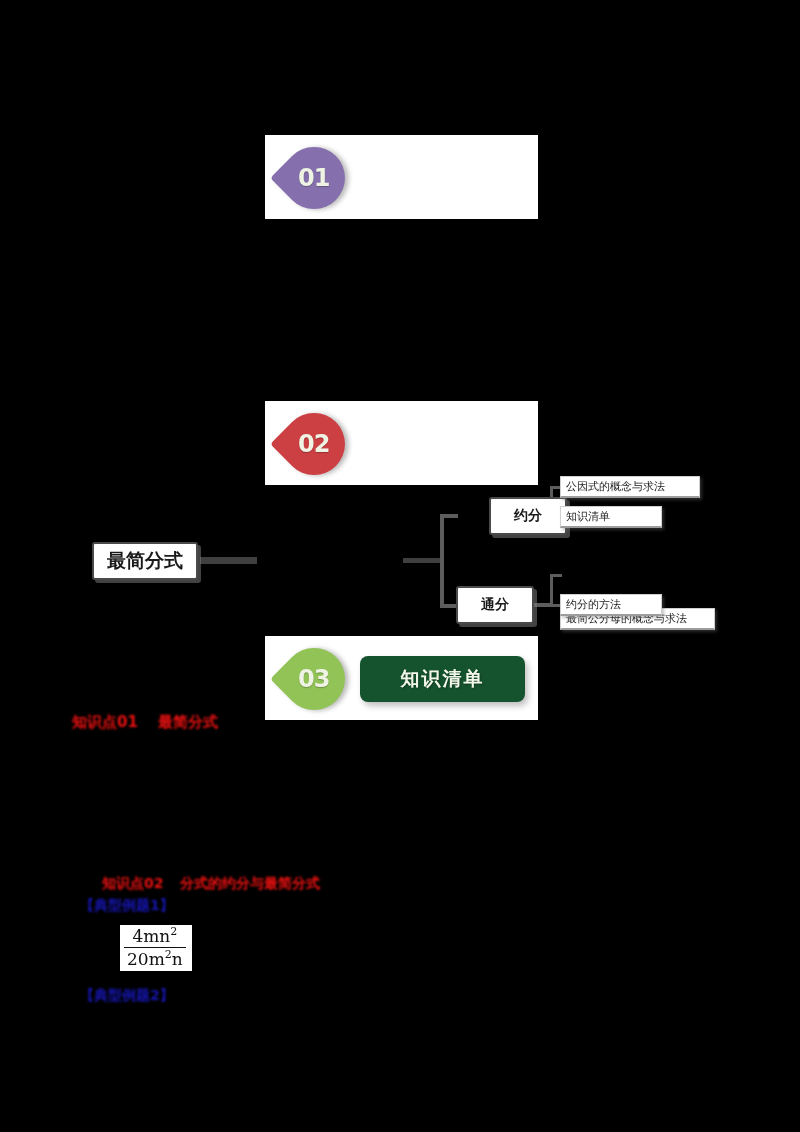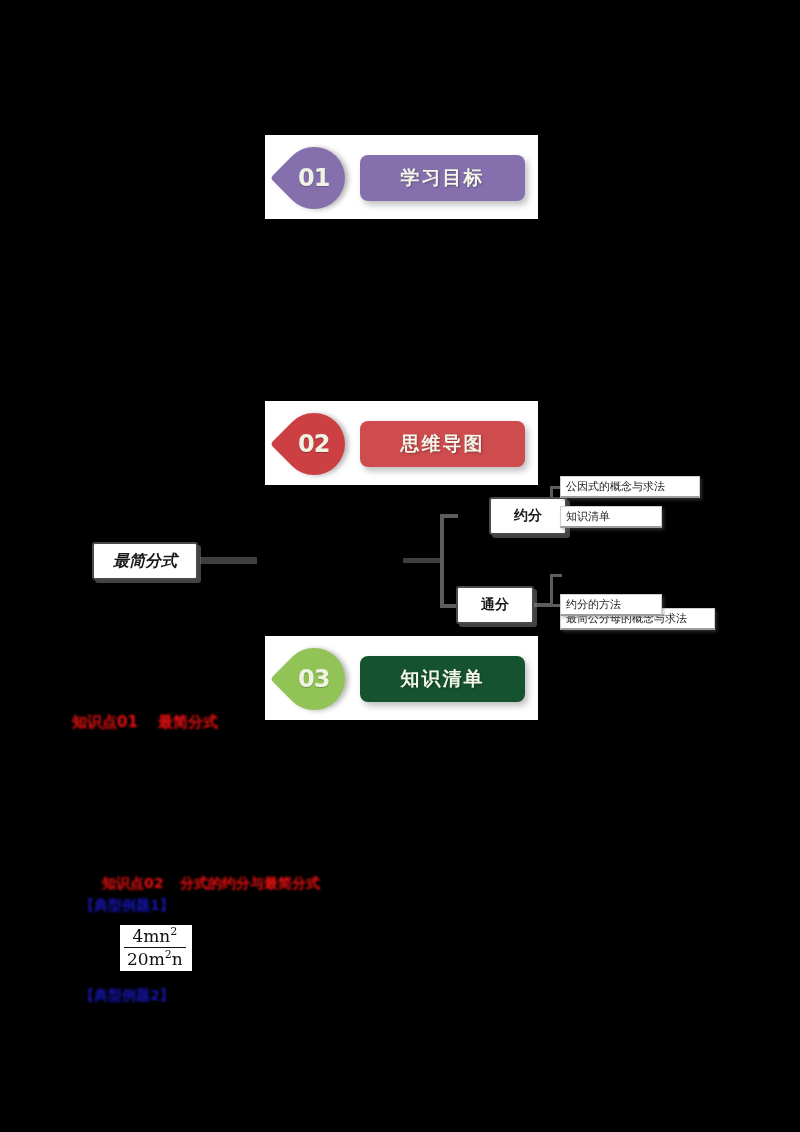--- a/index.html
+++ b/index.html
@@ -105,22 +105,21 @@
     justify-content: center;
     box-sizing: border-box;
     box-shadow: 3px 3px 0 rgba(120,120,120,0.55);
     font-family: "DejaVu Sans", sans-serif;
     font-weight: bold;
     color: #1a1a1a;
   }
   #mm-root {
     left: 32px; top: 72px;
     width: 106px; height: 38px;
-    font-size: 16px;
-    font-style: italic;
+    font-size: 19px;
   }
   #mm-center {
     left: 195px; top: 62px;
     width: 148px; height: 58px;
     background: #0aa848;
     border: none;
     border-radius: 29px;
     color: #ffffff;
     font-size: 17px;
     letter-spacing: 1px;
@@ -195,31 +194,25 @@
 </style>
 </head>
 <body>
 
 <div class="page">
 
   <div class="banner" id="banner-01">
     <div class="drop">
       <span>01</span>
     </div>
-    <div class="pill">
-      <span>学习目标</span>
-    </div>
   </div>
 
   <div class="banner" id="banner-02">
     <div class="drop">
       <span>02</span>
-    </div>
-    <div class="pill">
-      <span>思维导图</span>
     </div>
   </div>
 
   <div id="mindmap">
 
     <div class="conn-thick" style="left:140px; top:87px; width:57px; height:7px;"></div>
 
     <div class="conn-thick" style="left:343px; top:88px; width:40px; height:5px;"></div>
 
     <div class="conn-thin" style="left:380px; top:46px; width:4px; height:92px;"></div>

